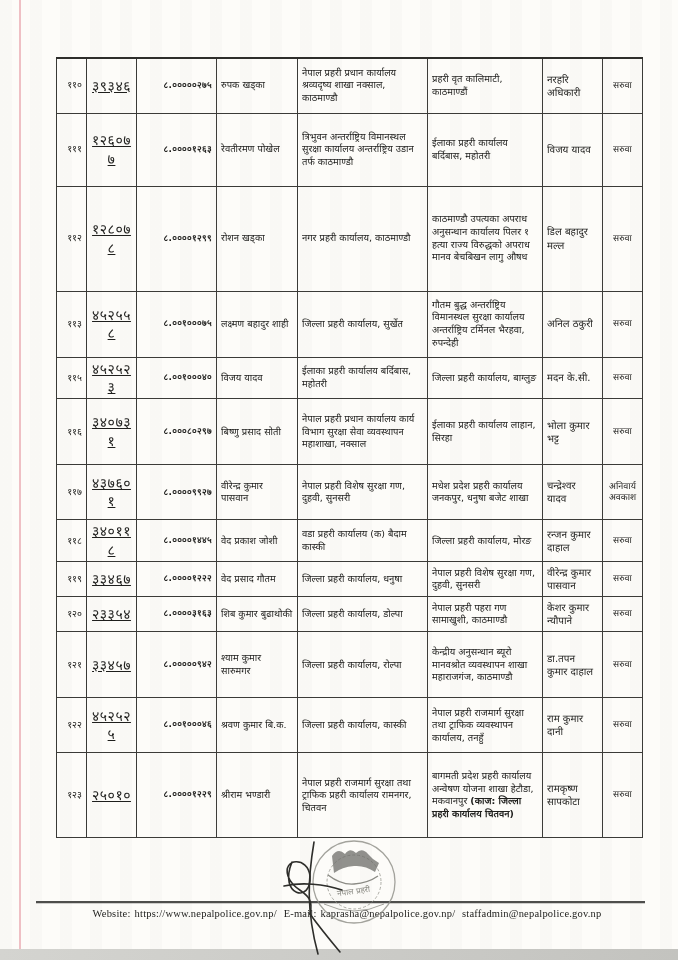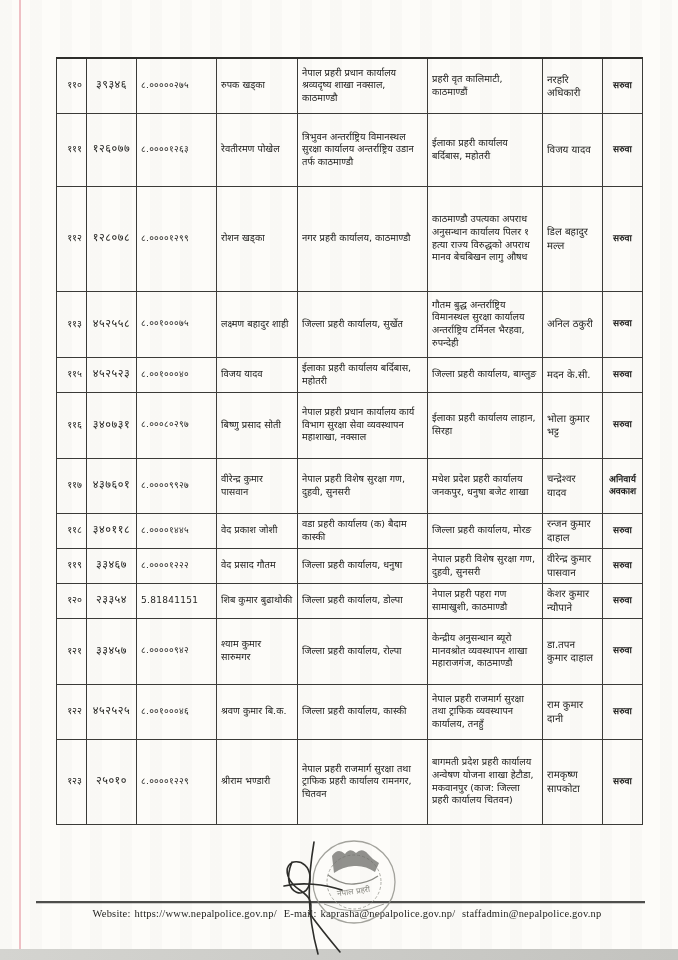--- a/index.html
+++ b/index.html
@@ -15,25 +15,25 @@
     position:absolute;left:56px;top:57px;width:586px;
     border-collapse:collapse;table-layout:fixed;
     font-size:9.5px;line-height:1.32;color:#1f1f1d;
   }
   table.transfer td{
     border:1px solid #3b3b38;padding:2px 4px;vertical-align:middle;
     overflow:hidden;word-wrap:break-word;
   }
   table.transfer tr:first-child td{border-top:2px solid #2e2e2b;}
   td.c-sn{text-align:right;padding:2px 1px;}
-  td.c-reg{text-align:center;padding:2px 2px;font-size:11px;letter-spacing:0.5px;}
-  td.c-id{text-align:left;font-size:9px;letter-spacing:0.3px;}
-  td.c-remark{text-align:center;padding:2px 1px;font-size:9px;font-weight:bold;}
+  td.c-reg{text-align:center;padding:2px 2px;font-size:14px;letter-spacing:0.5px;text-decoration:underline;}
+  td.c-id{text-align:right;font-size:9px;letter-spacing:0.3px;font-weight:bold;}
+  td.c-remark{text-align:center;padding:2px 1px;font-size:9px;}
   td.c-rep{font-size:10px;}
-  .to-note{font-weight:normal;}
+  .to-note{font-weight:bold;}
   .footer-rule{position:absolute;left:36px;right:33px;top:901px;height:2px;background:#4e4e4c;box-shadow:0 1px 0 rgba(0,0,0,0.18);}
   .footer-text{
     position:absolute;top:908px;left:8px;width:100%;text-align:center;
     font-family:"Liberation Serif",serif;font-size:10.5px;color:#1c1c1a;letter-spacing:0.2px;
   }
   .footer-text span{margin:0 2px;}
   .stamp-sig{position:absolute;left:258px;top:830px;width:160px;height:128px;z-index:3;}
 </style>
 </head>
 <body>
@@ -139,21 +139,21 @@
           <td class="c-id">८.००००१२२२</td>
           <td class="c-name">वेद प्रसाद गौतम</td>
           <td class="c-from">जिल्ला प्रहरी कार्यालय, धनुषा</td>
           <td class="c-to">नेपाल प्रहरी विशेष सुरक्षा गण, दुहवी, सुनसरी</td>
           <td class="c-rep">वीरेन्द्र कुमार पासवान</td>
           <td class="c-remark">सरुवा</td>
         </tr>
         <tr style="height: 35px;">
           <td class="c-sn">१२०</td>
           <td class="c-reg">२३३५४</td>
-          <td class="c-id">5.81841151</td>
+          <td class="c-id">८.००००३१६३</td>
           <td class="c-name">शिब कुमार बुढाथोकी</td>
           <td class="c-from">जिल्ला प्रहरी कार्यालय, डोल्पा</td>
           <td class="c-to">नेपाल प्रहरी पहरा गण सामाखुशी, काठमाण्डौ</td>
           <td class="c-rep">केशर कुमार न्यौपाने</td>
           <td class="c-remark">सरुवा</td>
         </tr>
         <tr style="height: 66px;">
           <td class="c-sn">१२१</td>
           <td class="c-reg">३३४५७</td>
           <td class="c-id">८.०००००९४२</td>

